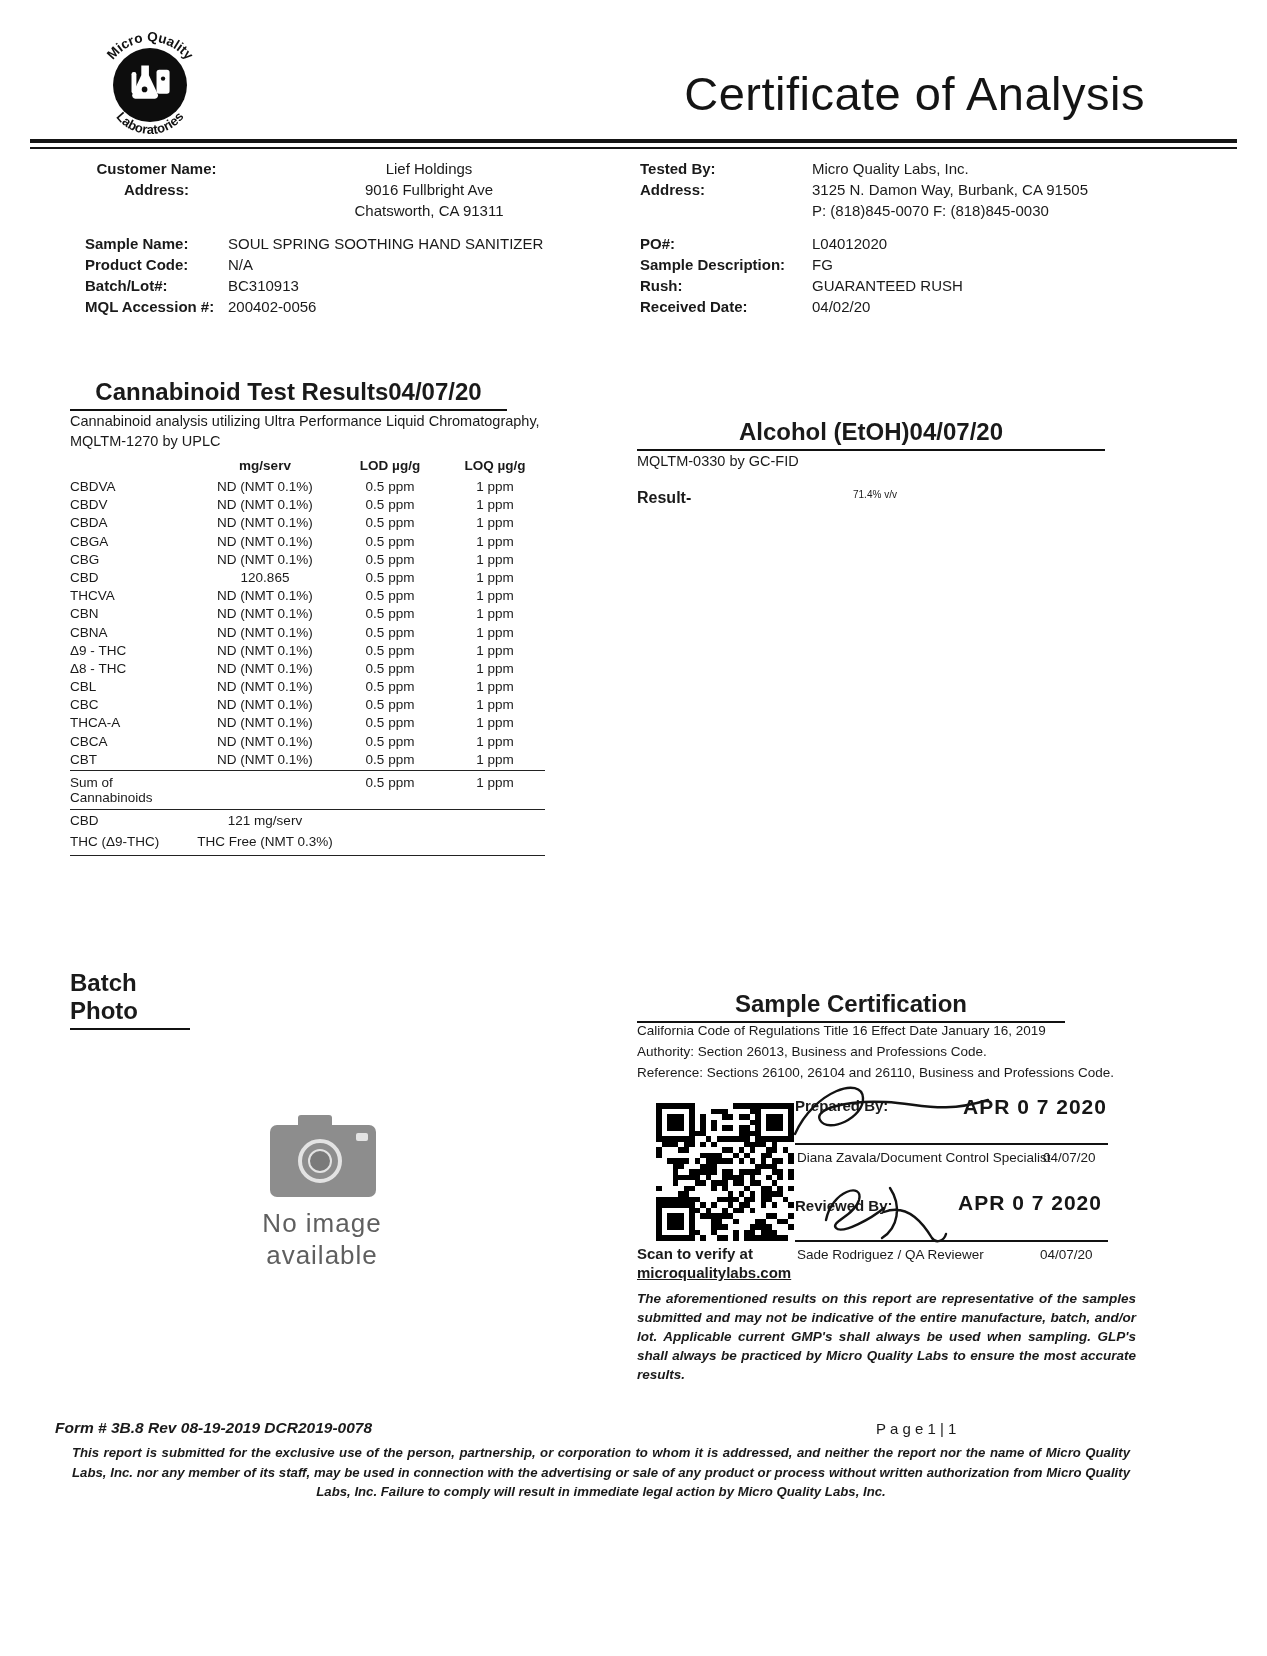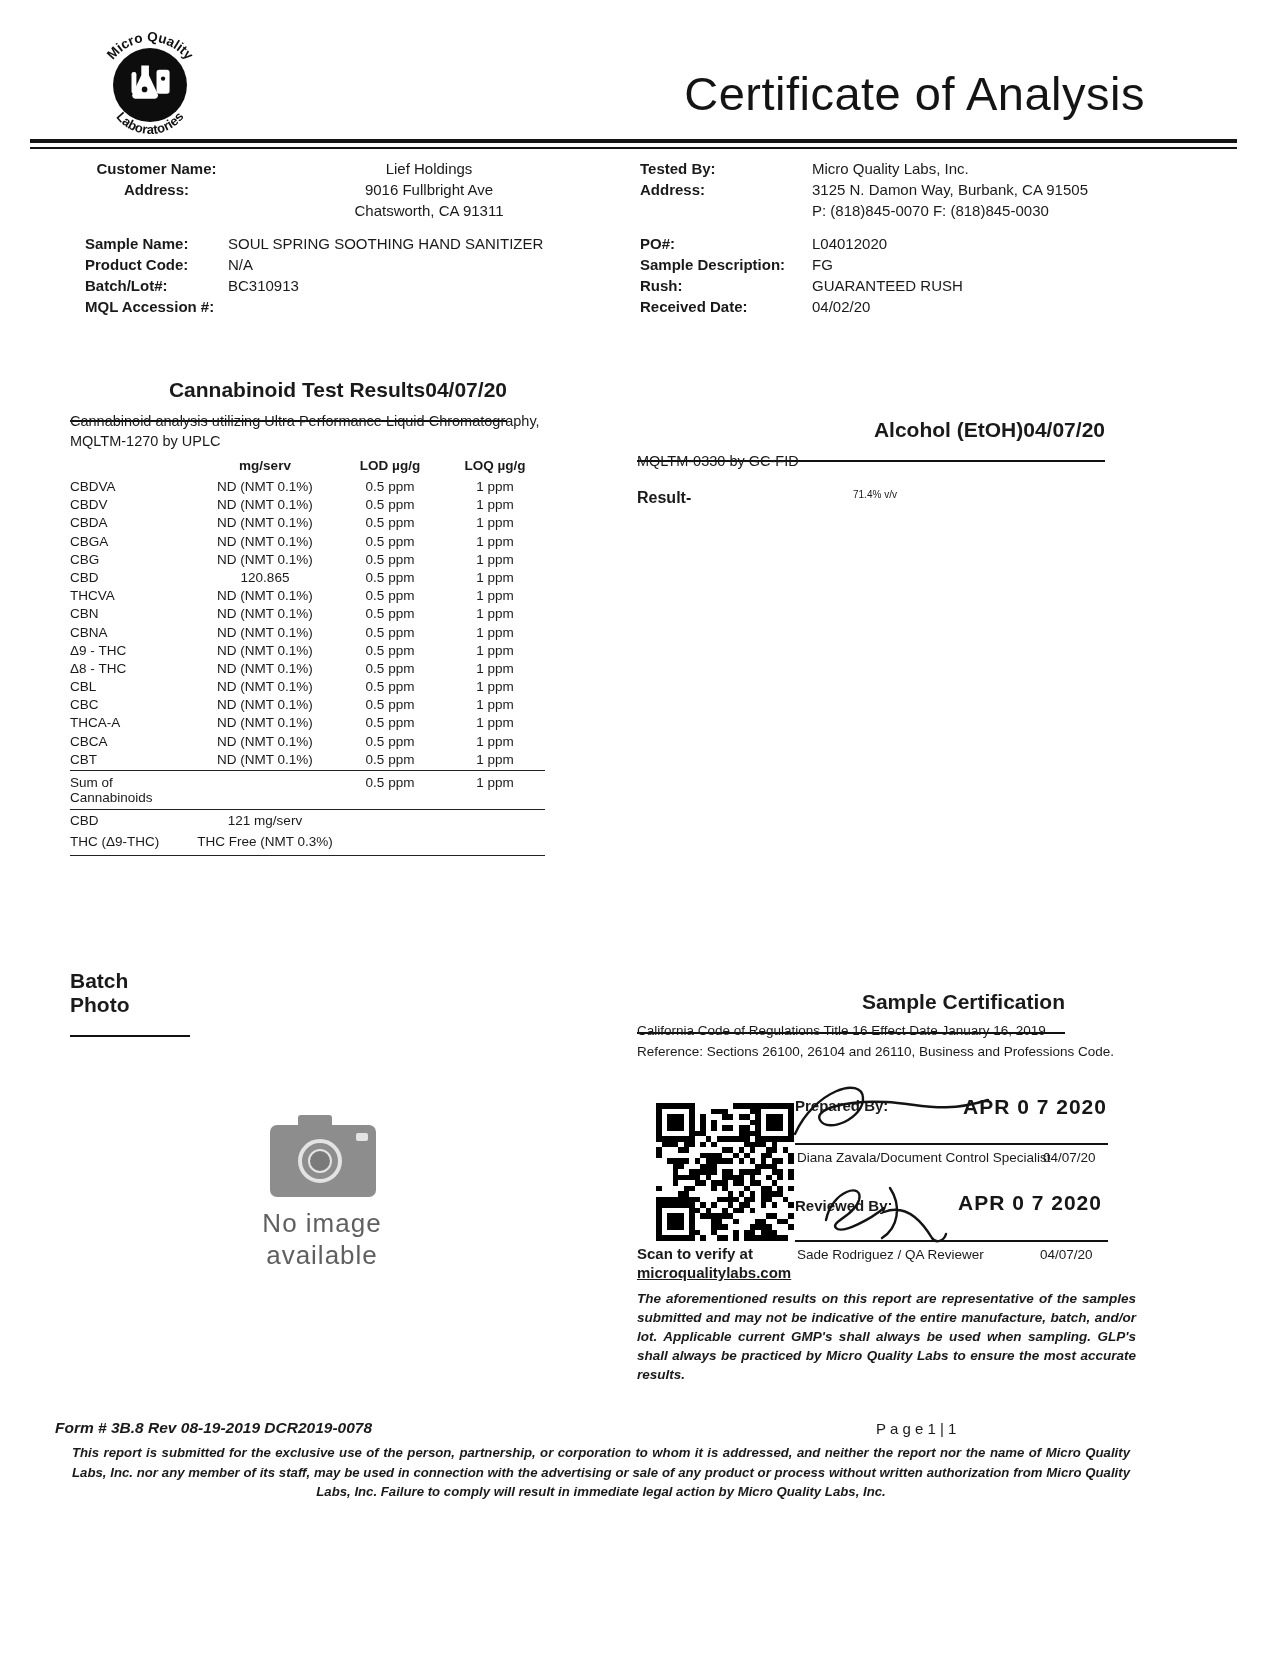--- a/index.html
+++ b/index.html
@@ -14,23 +14,23 @@
   .rule1 { left:30px; top:139px; width:1207px; height:4px; background:#151515; }
   .rule2 { left:30px; top:147px; width:1207px; height:2px; background:#151515; }
 
   
   .info-grid { display:grid; font-size:15px; line-height:21px; }
   .info-grid.leftcol  { grid-template-columns:143px 1fr; }
   .info-grid.rightcol { grid-template-columns:172px 1fr; }
   .info-grid .lbl { font-weight:700; }
 
   
-  .sec-head { display:flex; justify-content:flex-end; align-items:flex-end;
-              border-bottom:2.5px solid #111; padding-bottom:18px;
-              font-size:21px; font-weight:700; }
+  .sec-head { display:flex; justify-content:center; align-items:flex-end;
+              border-bottom:2.5px solid #111; padding-bottom:3px;
+              font-size:24px; font-weight:700; }
   .method { font-size:14.5px; line-height:20px; }
 
   
   table.cann { border-collapse:collapse; font-size:13.5px; }
   table.cann th, table.cann td { font-weight:400; text-align:center; vertical-align:top;
                                  line-height:15px; padding:0 0 3.2px 0; }
   table.cann th { font-weight:700; padding-bottom:6px; }
   table.cann th:first-child, table.cann td:first-child { text-align:left; }
   .c1{width:125px;} .c2{width:140px;} .c3{width:110px;} .c4{width:100px;}
   tr.sum-row td { border-top:1.5px solid #222; border-bottom:1.5px solid #222; padding:4px 0; }
@@ -108,20 +108,21 @@
       <div class="lbl">Sample Name:</div>
       <div class="pre">SOUL SPRING SOOTHING HAND SANITIZER</div>
 
       <div class="lbl">Product Code:</div>
       <div class="pre">N/A</div>
 
       <div class="lbl">Batch/Lot#:</div>
       <div class="pre">BC310913</div>
 
       <div class="lbl">MQL Accession #:</div>
+      <div class="pre">200402-0056</div>
     </div>
 
   <div class="abs info-grid rightcol" style="left:640px; top:158px; width:560px;">
 
       <div class="lbl">Tested By:</div>
       <div class="pre">Micro Quality Labs, Inc.</div>
 
       <div class="lbl">Address:</div>
       <div class="pre">3125 N. Damon Way, Burbank, CA 91505
 P: (818)845-0070 F: (818)845-0030</div>
@@ -321,20 +322,21 @@
   <div class="abs sec-head" style="left:637px; top:990px; width:428px;">
     <span>Sample Certification</span>
   </div>
 
   <div class="abs no-image pre" style="left:232px; top:1207px;">No image
 available</div>
   <div class="abs cert-lines" style="left:637px; top:1020px; width:500px;">
 
       <div>California Code of Regulations Title 16 Effect Date January 16, 2019</div>
 
+      <div>Authority: Section 26013, Business and Professions Code.</div>
 
       <div>Reference: Sections 26100, 26104 and 26110, Business and Professions Code.</div>
     </div>
 
   <div id="qr" class="abs" style="left:656px; top:1103px;">
       <i class="on"></i>
       <i class="on"></i>
       <i class="on"></i>
       <i class="on"></i>
       <i class="on"></i>

